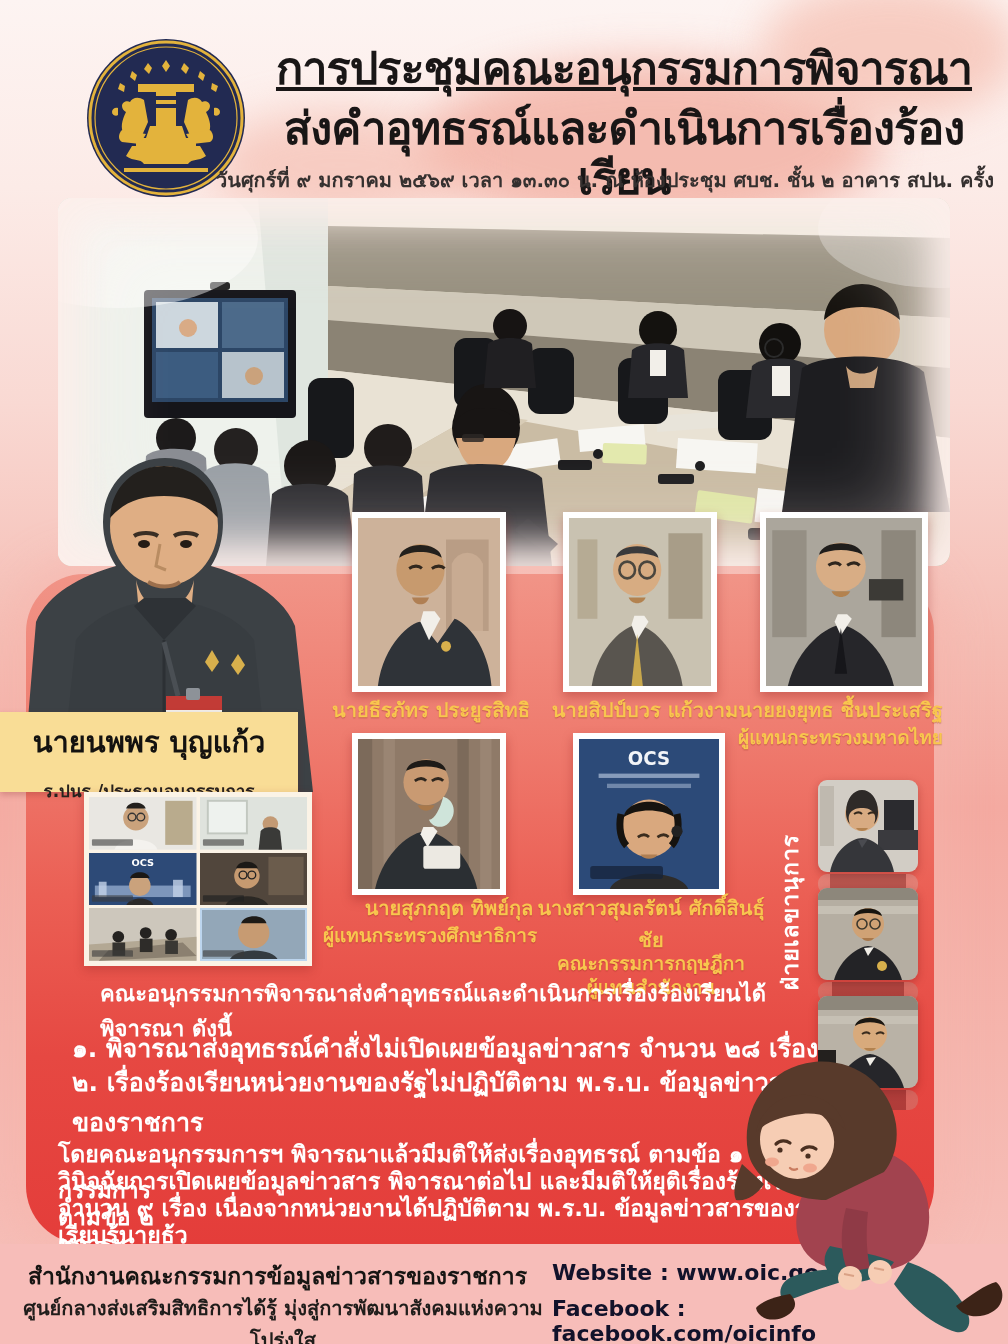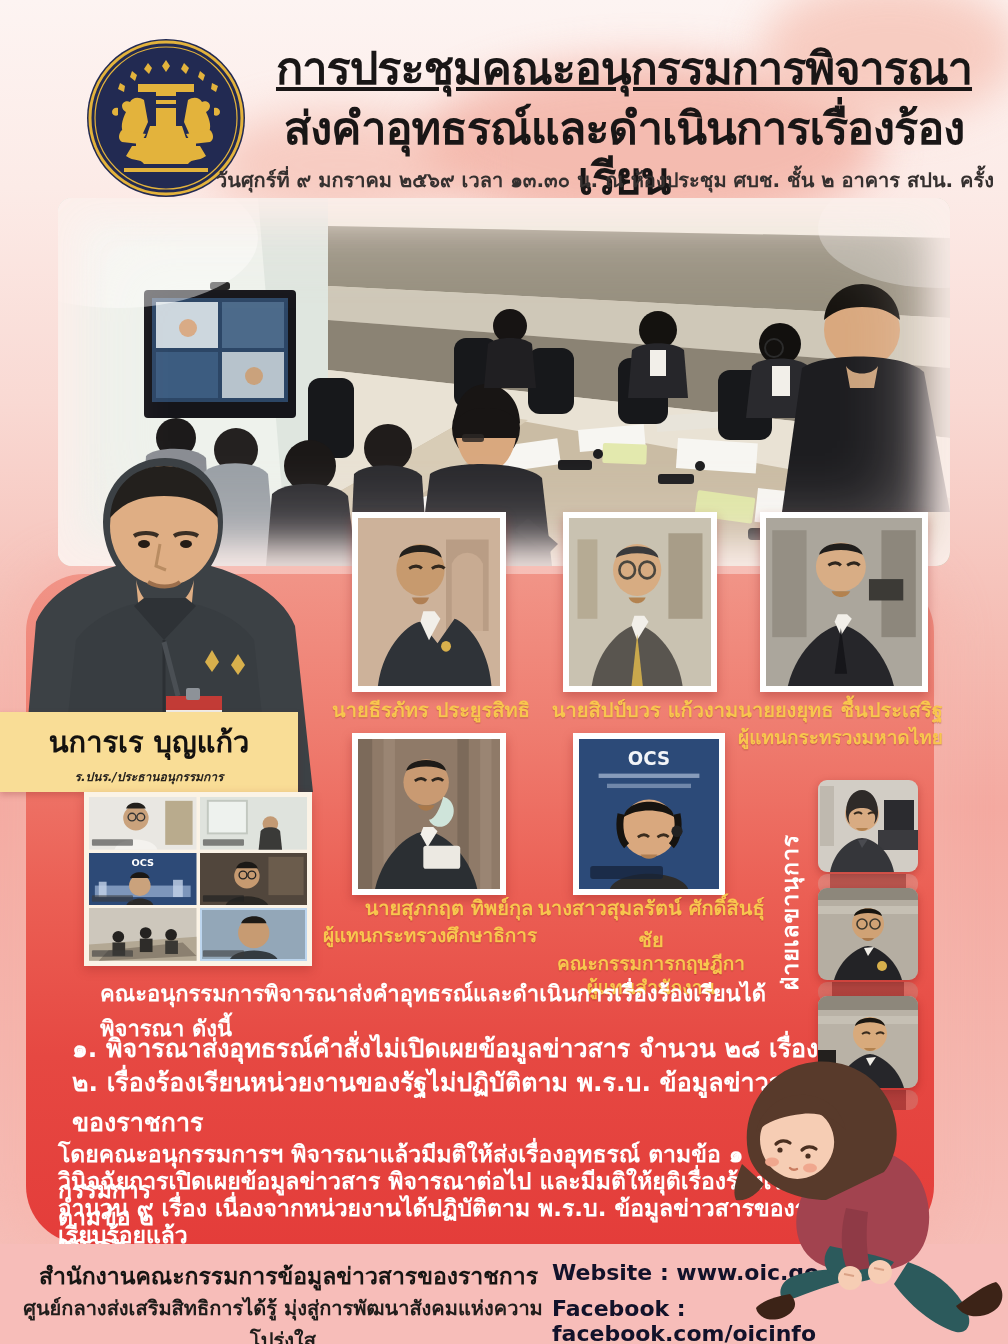--- a/index.html
+++ b/index.html
@@ -30,21 +30,21 @@
 
   
   .redpanel{left:26px;top:574px;width:908px;height:670px;border-radius:58px;
     background:linear-gradient(180deg,#f19487 0%,#ef7e71 22%,#eb5f54 48%,#e64842 72%,#e43d3a 100%);
     box-shadow:0 0 38px 18px rgba(246,180,170,.45);}
 
   
   .chairman{left:16px;top:440px;width:298px;height:352px;}
   .banner{left:0px;top:712px;width:298px;height:80px;background:#f9dd96;box-shadow:0 3px 6px rgba(120,30,30,.25);}
   .banner .nm{margin-top:7px;text-align:center;font-size:29px;font-weight:800;color:#141210;}
-  .banner .ps{text-align:center;font-size:12px;font-weight:600;color:#26221e;margin-top:2px;font-style:italic;}
+  .banner .ps{text-align:center;font-size:17px;font-weight:600;color:#26221e;margin-top:12px;}
 
   
   .webgrid{left:84px;top:792px;width:228px;height:174px;background:#fbf3e6;padding:5px;
     display:grid;grid-template-columns:1fr 1fr;grid-template-rows:1fr 1fr 1fr;gap:3px;box-shadow:0 4px 10px rgba(140,30,30,.3);}
   .webgrid svg{width:100%;height:100%;display:block;}
   .tile{position:relative;overflow:hidden;}
   .tile.active{outline:2px solid #bcd5ee;outline-offset:-2px;}
 
   
   .card{background:#fff;padding:6px;box-shadow:0 5px 10px rgba(140,30,30,.35);}
@@ -66,21 +66,21 @@
   .li1{left:72px;top:1028px;width:760px;font-size:25px;}
   .li2{left:72px;top:1062px;width:760px;font-size:25px;}
   .li3{left:72px;top:1096px;width:760px;font-size:25px;}
   .p1{left:58px;top:1136px;width:780px;font-size:23px;}
   .p2{left:58px;top:1163px;width:780px;font-size:23px;}
   .p3{left:58px;top:1190px;width:780px;font-size:23px;}
   .p4{left:58px;top:1217px;width:780px;font-size:23px;}
 
   
   .footer{left:0;top:1244px;width:1008px;height:100px;background:#f7bdb9;}
-  .f-org{left:28px;top:1258px;width:510px;text-align:right;font-size:23px;font-weight:800;color:#171513;}
+  .f-org{left:28px;top:1258px;width:510px;text-align:left;font-size:23px;font-weight:800;color:#171513;}
   .f-slogan{left:6px;top:1292px;width:554px;text-align:center;font-size:20px;font-weight:600;color:#201d1b;}
   .f-web{left:552px;top:1260px;width:360px;font-size:22px;font-weight:600;color:#12122a;}
   .f-fb{left:552px;top:1296px;width:400px;font-size:22px;font-weight:600;color:#12122a;}
 
   .cartoon{left:698px;top:1032px;width:310px;height:312px;pointer-events:none;}
 </style>
 </head>
 <body>
 
 <div class="poster">
@@ -264,21 +264,21 @@
         <rect x="162" y="276" width="30" height="34" fill="#d9a87e"></rect>
         <rect x="162" y="276" width="30" height="10" fill="#2b2624"></rect>
         <rect x="156" y="316" width="44" height="5" fill="#c23b36"></rect>
         <rect x="156" y="326" width="44" height="5" fill="#9a9a9a"></rect>
         <rect x="170" y="248" width="14" height="12" rx="2" fill="#8d9298"></rect>
       </g>
     </svg>
   </div>
 
   <div class="abs banner">
-    <div class="nm">นการเร บุญแก้ว</div>
+    <div class="nm">นายนพพร บุญแก้ว</div>
     <div class="ps">ร.ปนร./ประธานอนุกรรมการ</div>
   </div>
 
   <div class="abs webgrid">
     <div class="tile">
       <svg viewBox="0 0 110 55" preserveAspectRatio="none">
         <rect width="110" height="55" fill="#e9e7e2"></rect>
           <rect x="78" y="4" width="28" height="46" fill="#b9ab8d"></rect>
         <circle cx="48" cy="22" r="13" fill="#caa27c"></circle>
           <path d="M38 12c2-8 18-8 20 0z" fill="#23201c"></path>
@@ -502,21 +502,21 @@
         <rect x="16" y="0" width="72" height="22" fill="#26262a"></rect>
       </svg>
   </div>
 
   <div class="abs bodytext intro">คณะอนุกรรมการพิจารณาส่งคำอุทธรณ์และดำเนินการเรื่องร้องเรียนได้พิจารณา ดังนี้</div>
   <div class="abs bodytext li1">๑. พิจารณาส่งอุทธรณ์คำสั่งไม่เปิดเผยข้อมูลข่าวสาร จำนวน ๒๘ เรื่อง</div>
   <div class="abs bodytext li2">๒. เรื่องร้องเรียนหน่วยงานของรัฐไม่ปฏิบัติตาม พ.ร.บ. ข้อมูลข่าวสารของราชการ</div>
   <div class="abs bodytext p1">โดยคณะอนุกรรมการฯ พิจารณาแล้วมีมติให้ส่งเรื่องอุทธรณ์ ตามข้อ ๑ ให้คณะกรรมการ</div>
   <div class="abs bodytext p2">วินิจฉัยการเปิดเผยข้อมูลข่าวสาร พิจารณาต่อไป และมีมติให้ยุติเรื่องร้องเรียนตามข้อ ๒</div>
   <div class="abs bodytext p3">จำนวน ๙ เรื่อง เนื่องจากหน่วยงานได้ปฏิบัติตาม พ.ร.บ. ข้อมูลข่าวสารของราชการฯ</div>
-  <div class="abs bodytext p4">เรียบร้อยแล้ว</div>
+  <div class="abs bodytext p4">เรียบร้นายธ้ว</div>
 
   <div class="abs footer"></div>
   <div class="abs f-org">สำนักงานคณะกรรมการข้อมูลข่าวสารของราชการ</div>
   <div class="abs f-slogan">ศูนย์กลางส่งเสริมสิทธิการได้รู้ มุ่งสู่การพัฒนาสังคมแห่งความโปร่งใส</div>
   <div class="abs f-web">Website : www.oic.go.th</div>
   <div class="abs f-fb">Facebook : facebook.com/oicinfo</div>
 
   <div class="abs cartoon">
     <svg viewBox="0 0 310 310">
 

